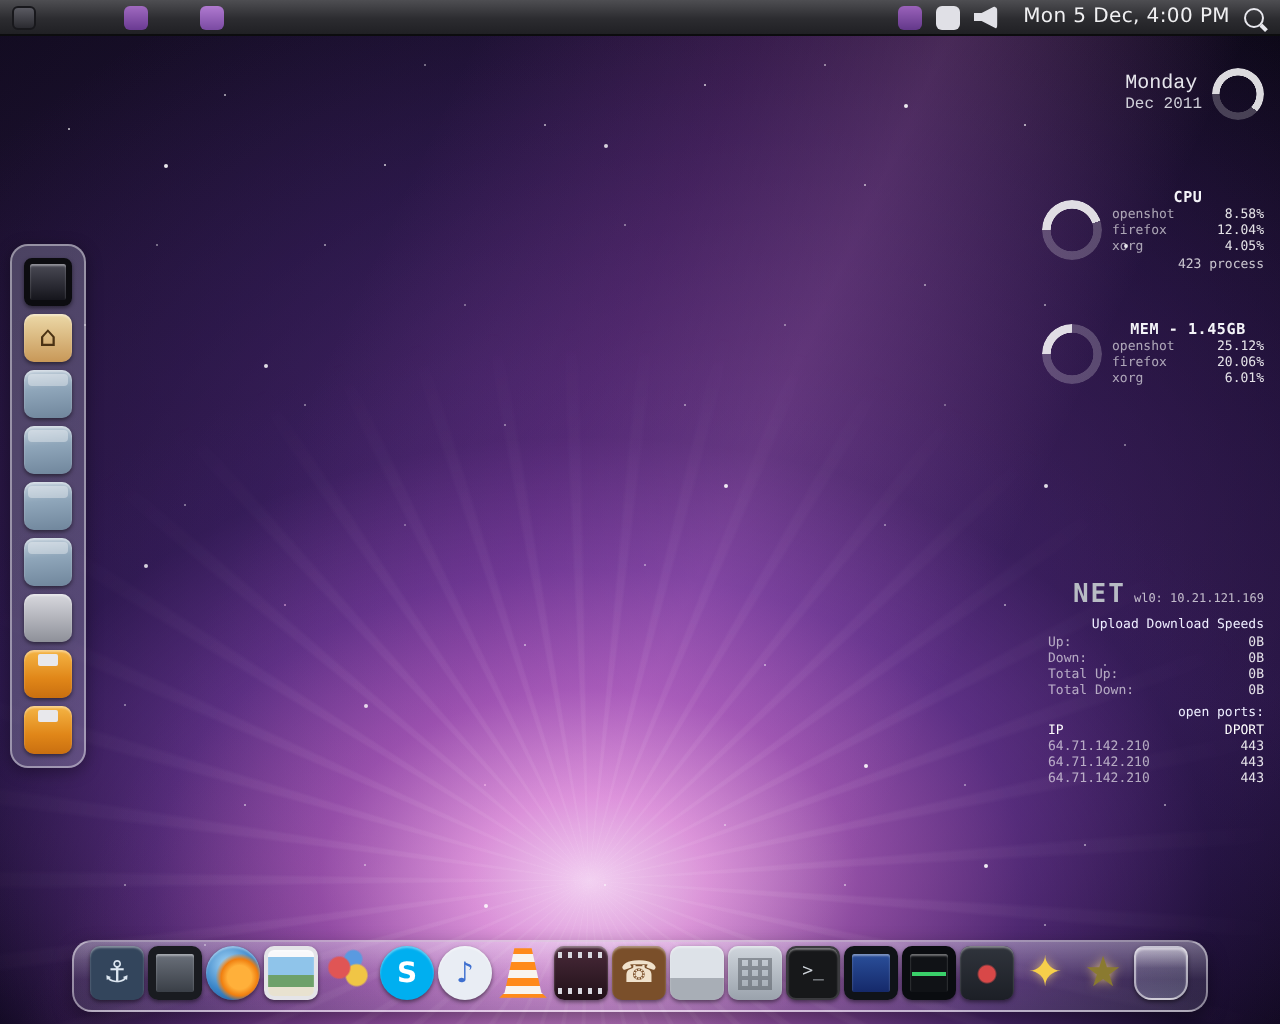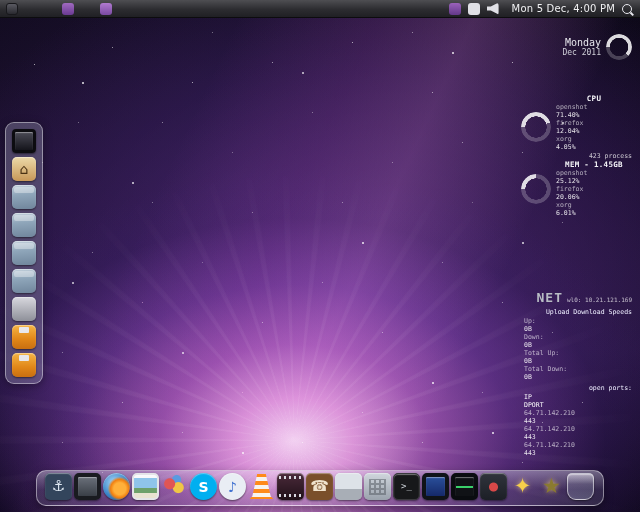--- a/index.html
+++ b/index.html
@@ -119,25 +119,25 @@
   
   .widget{position:absolute;display:flex;align-items:center;gap:5px;z-index:4;
     color:#e8e8ee;font-family:"DejaVu Sans Mono",monospace;}
   .ring{width:30px;height:30px;border-radius:50%;flex:none;
     background:conic-gradient(from -90deg, rgba(255,255,255,.85) var(--a,45%), rgba(255,255,255,.22) 0);
     -webkit-mask:radial-gradient(circle closest-side, rgba(0,0,0,0) 70%, #000 72%);
     mask:radial-gradient(circle closest-side, rgba(0,0,0,0) 70%, #000 72%);}
   .ring.small{width:26px;height:26px;}
   .wtext{width:76px;}
   .wtitle{font-size:7.5px;font-weight:bold;color:#f4f4f8;letter-spacing:.3px;text-align:center;}
-  .wrow{display:flex;justify-content:space-between;font-size:6.5px;line-height:8px;color:rgba(255,255,255,.88);flex-direction:column;}
+  .wrow{display:flex;justify-content:space-between;font-size:6.5px;line-height:8px;color:rgba(255,255,255,.88);}
   .wrow span:first-child{color:rgba(255,255,255,.62);}
   .wrow.head span{color:#fff;font-weight:normal;}
   .wfooter{font-size:6.5px;color:rgba(255,255,255,.75);margin-top:1px;text-align:right;}
-  .cal-text{text-align:right;}
+  .cal-text{font-family:Liberation Mono, monospace;}
   .cal-week{font-size:10px;color:#e6e6ec;}
   .cal-date{font-size:8px;color:#cfcfd8;}
   .net{flex-direction:column;align-items:flex-end;width:108px;gap:1px;}
   .net-head{display:flex;gap:4px;align-items:baseline;justify-content:flex-end;width:100%;}
   .net-title{font-size:13px;font-weight:bold;color:#b8bcc4;letter-spacing:1px;}
   .net-if{font-size:6px;color:rgba(255,255,255,.7);}
   .net-sub{font-size:6.5px;font-weight:normal;color:#eef;margin-top:2px;}
   .rows{width:100%;}
 </style>
 </head>
@@ -187,21 +187,21 @@
     <div class="ring small" style="--a:62%"></div>
   </div>
 
   <div class="widget" style="top:94px;right:8px">
     <div class="ring" style="--a:45%"></div>
     <div class="wtext">
       <div class="wtitle">CPU</div>
       <div class="rows">
           <div class="wrow">
             <span>openshot</span>
-            <span>71.40%</span>
+            <span>8.58%</span>
           </div>
           <div class="wrow">
             <span>firefox</span>
             <span>12.04%</span>
           </div>
           <div class="wrow">
             <span>xorg</span>
             <span>4.05%</span>
           </div>
         </div>

